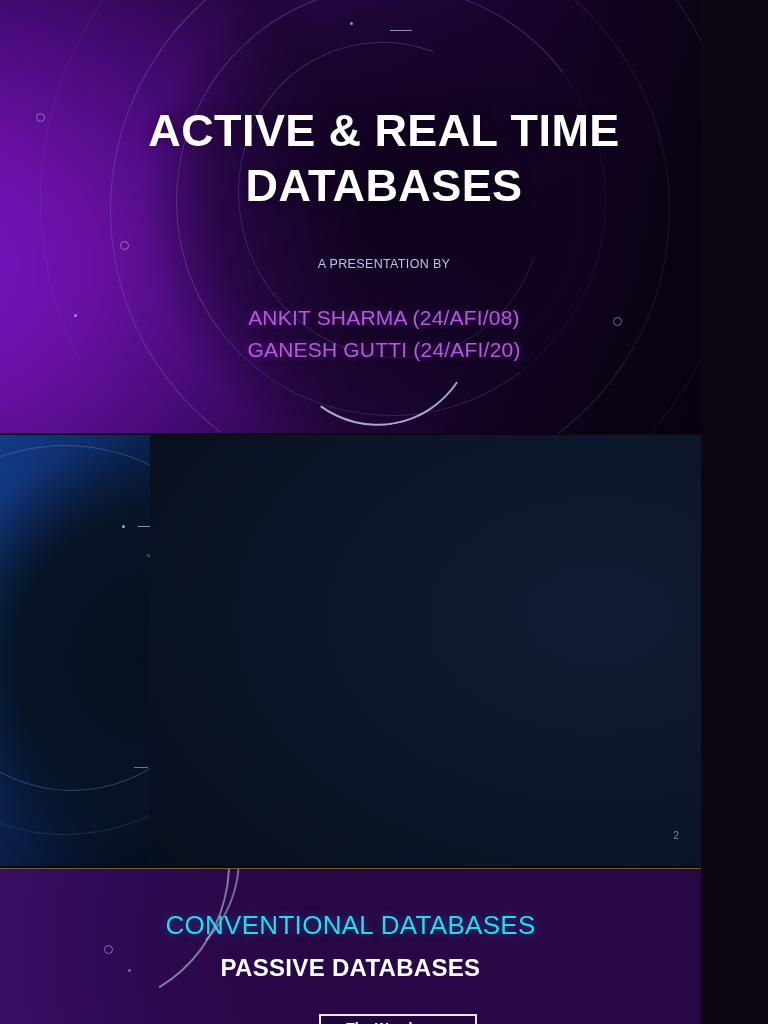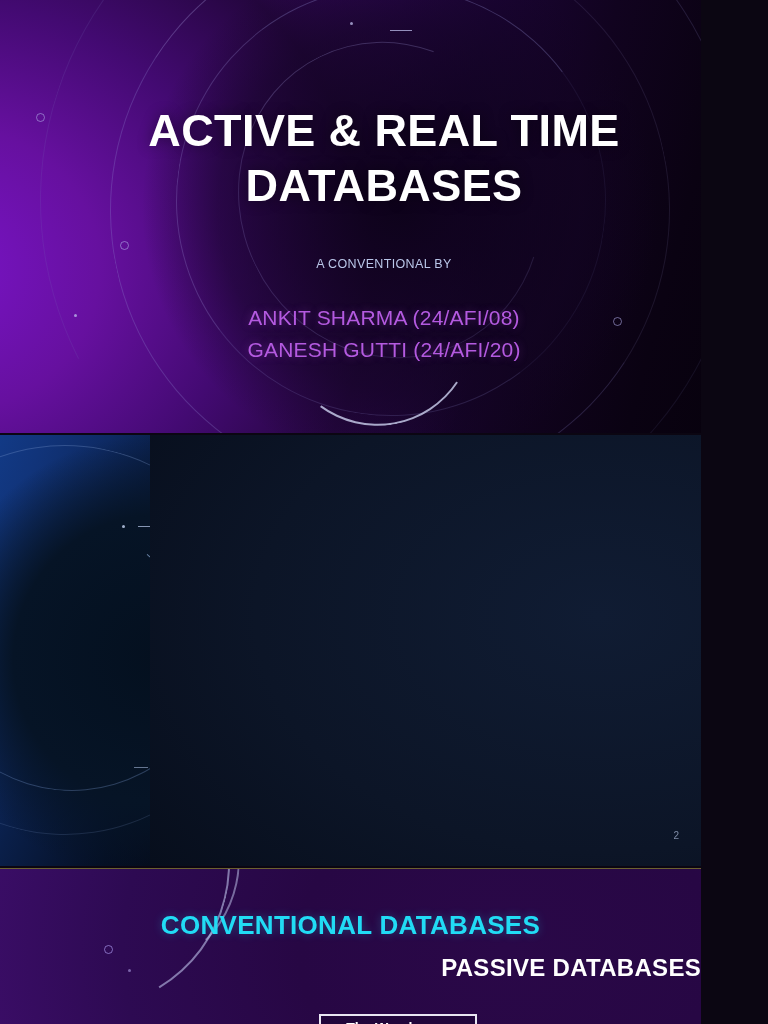--- a/index.html
+++ b/index.html
@@ -280,29 +280,29 @@
     border: 1.5px solid rgba(190,195,230,0.36);
     border-radius: 50%;
     border-color: rgba(190,195,230,0.4) transparent transparent transparent;
     transform: rotate(16deg);
   }
   .s3-title-1 {
     position: absolute;
     left: 0; right: 0; top: 910px;
     text-align: center;
     color: #21dcf5;
-    font-weight: bold;
+    font-weight: normal;
     font-size: 26px;
     letter-spacing: 0.3px;
     text-shadow: 0 0 10px rgba(33,220,245,0.3);
   }
   .s3-title-2 {
     position: absolute;
     left: 0; right: 0; top: 954px;
-    text-align: right;
+    text-align: center;
     color: #ffffff;
     font-weight: bold;
     font-size: 24px;
     letter-spacing: 0.3px;
   }
   .s3-box {
     position: absolute;
     left: 319px; top: 1014px;
     width: 158px; height: 26px;
     border: 2px solid #e9e6f2;
@@ -331,21 +331,21 @@
       <div class="white-arc-3"></div>
       <div class="white-arc-4"></div>
       <div class="dot-ring" style="left:36px;  top:113px; width:9px;  height:9px;"></div>
       <div class="dot-ring" style="left:120px; top:241px; width:9px;  height:9px;"></div>
       <div class="dot-ring" style="left:613px; top:317px; width:9px;  height:9px;"></div>
       <div class="dot-solid" style="left:74px;  top:314px; width:3px; height:3px;"></div>
       <div class="dot-solid" style="left:350px; top:22px;  width:3px; height:3px;"></div>
       <div class="dot-solid" style="left:390px; top:30px;  width:22px; height:1px; border-radius:0;"></div>
     </div>
     <h1 class="s1-title">ACTIVE &amp; REAL TIME DATABASES</h1>
-    <div class="s1-sub">A CONVENTIONAL BY</div>
+    <div class="s1-sub">A PRESENTATION BY</div>
     <div class="s1-names">
       <div>ANKIT SHARMA (24/AFI/08)</div>
       <div>GANESH GUTTI  (24/AFI/20)</div>
     </div>
   </section>
 
   <section class="slide" id="slide-2">
     <div class="s2-leftband">
       <div class="b-ring-3"></div>
       <div class="b-ring-1"></div>

